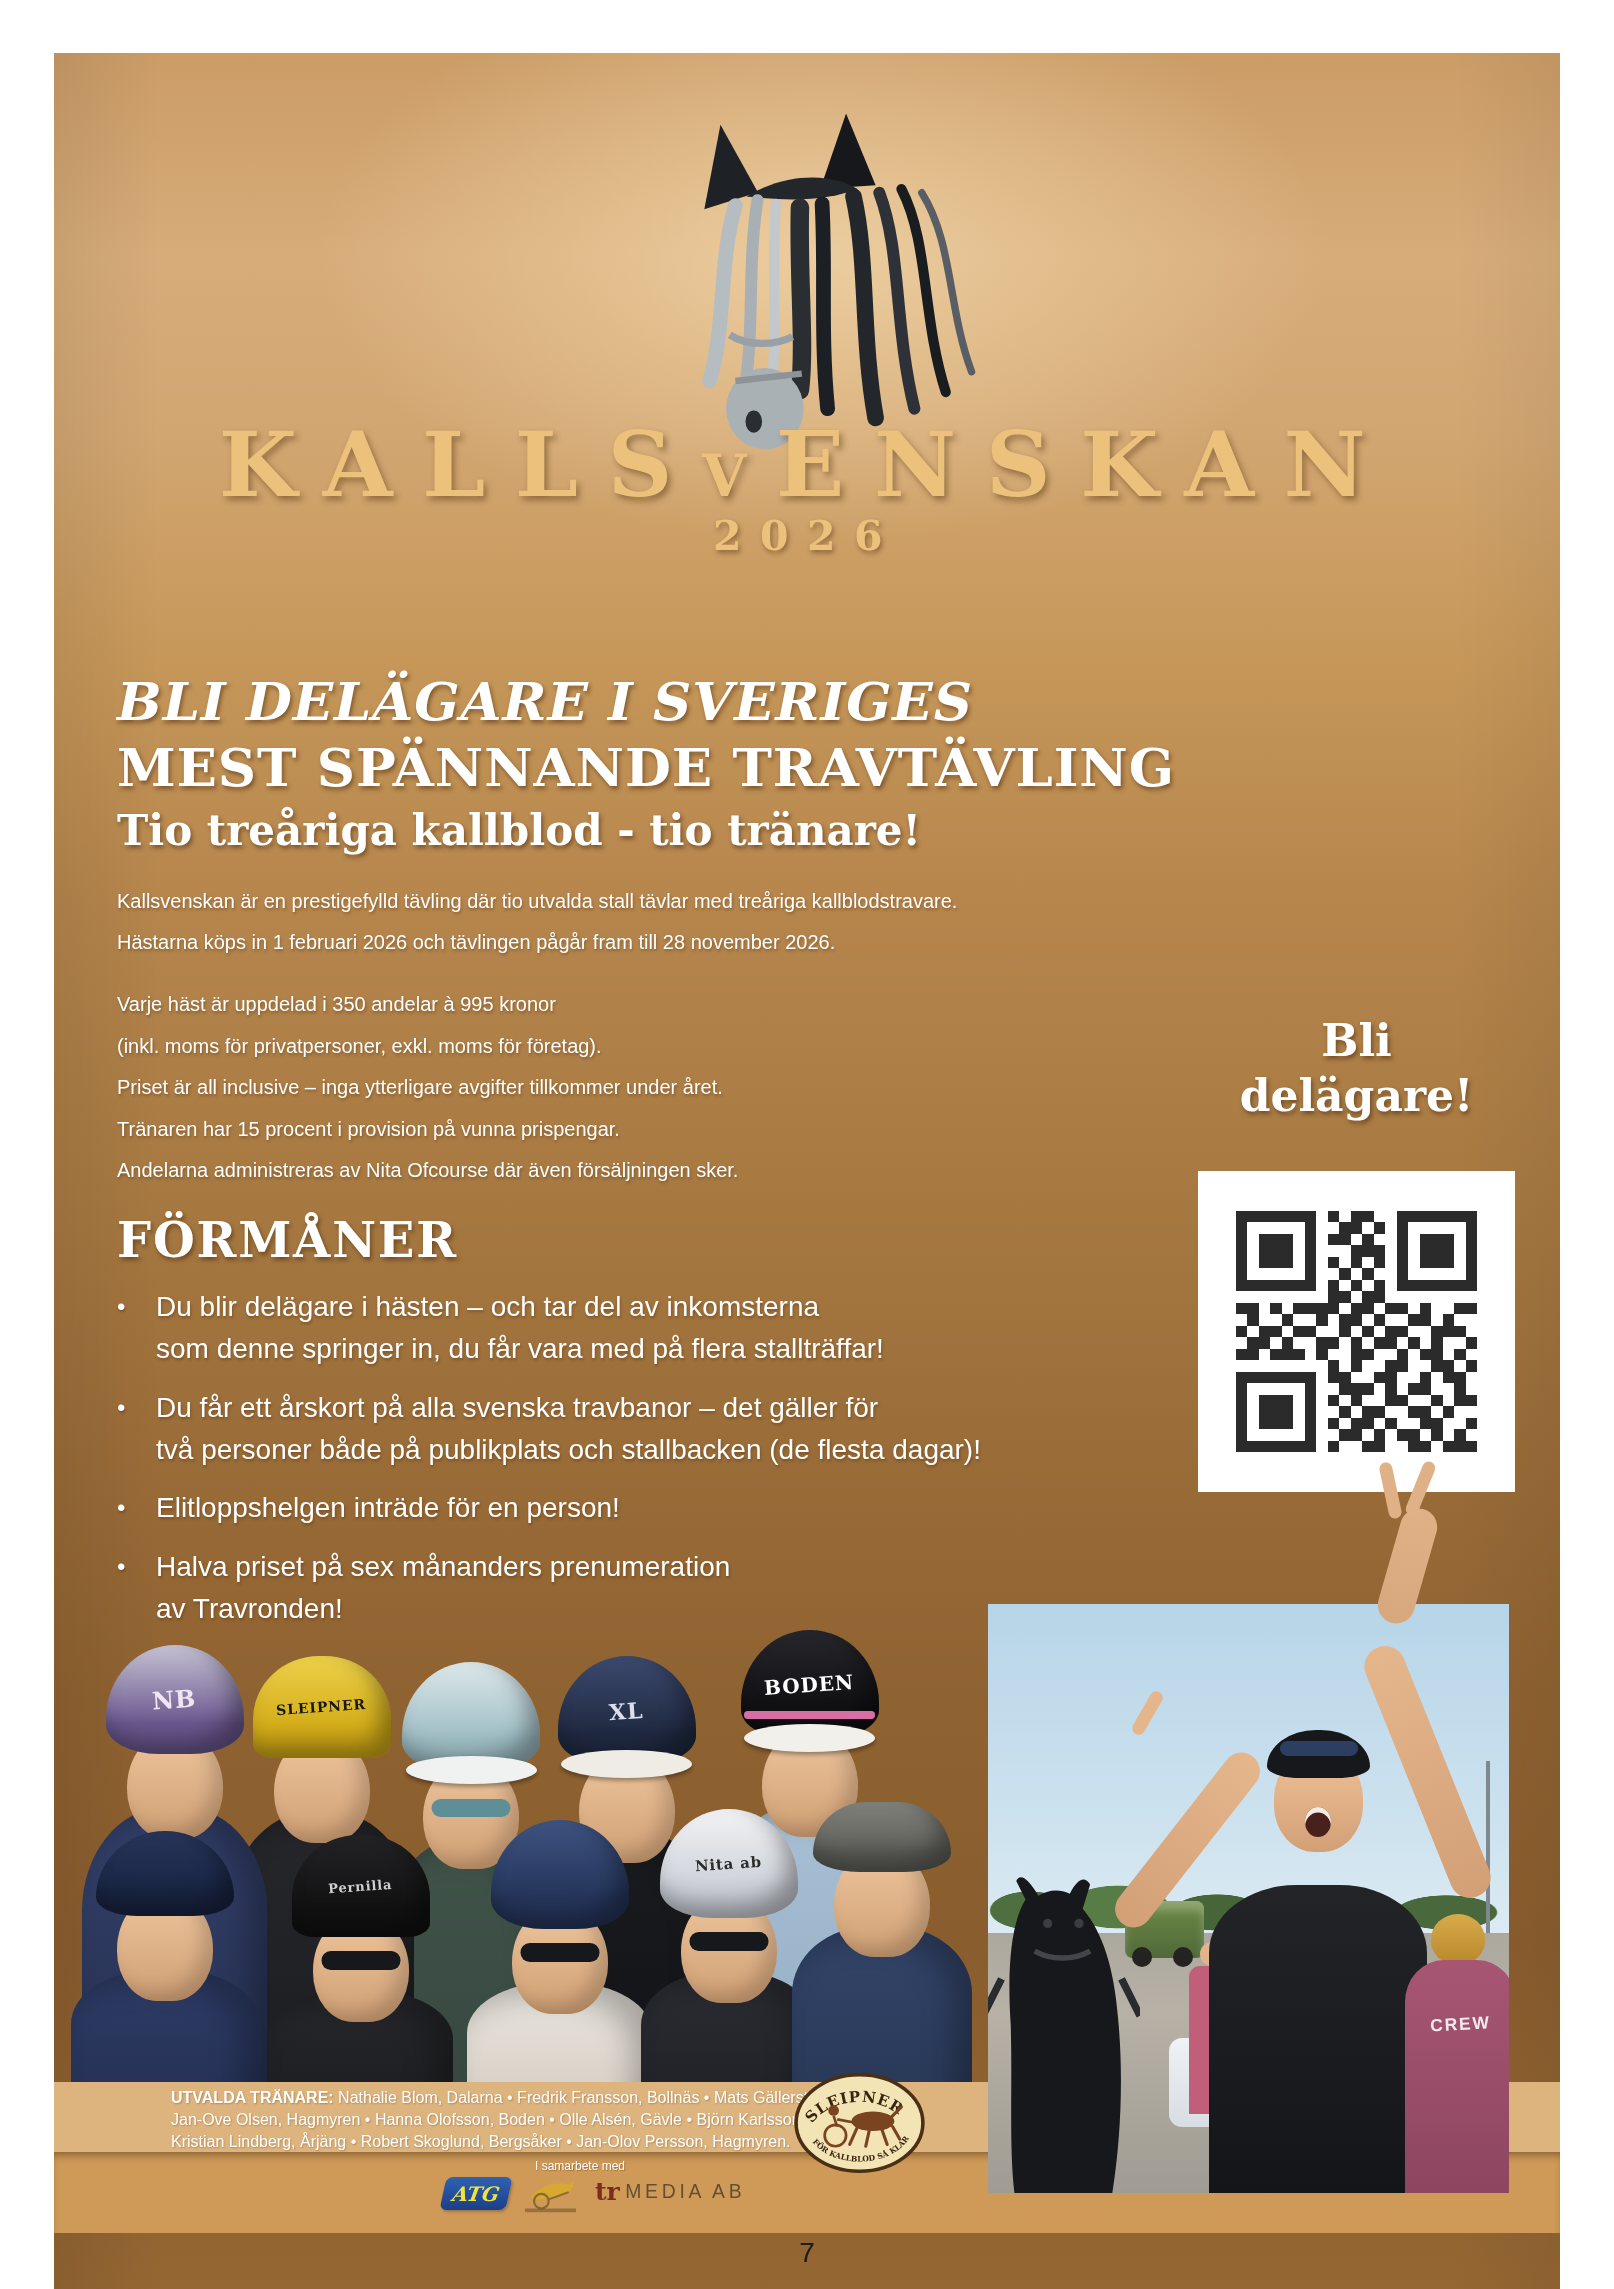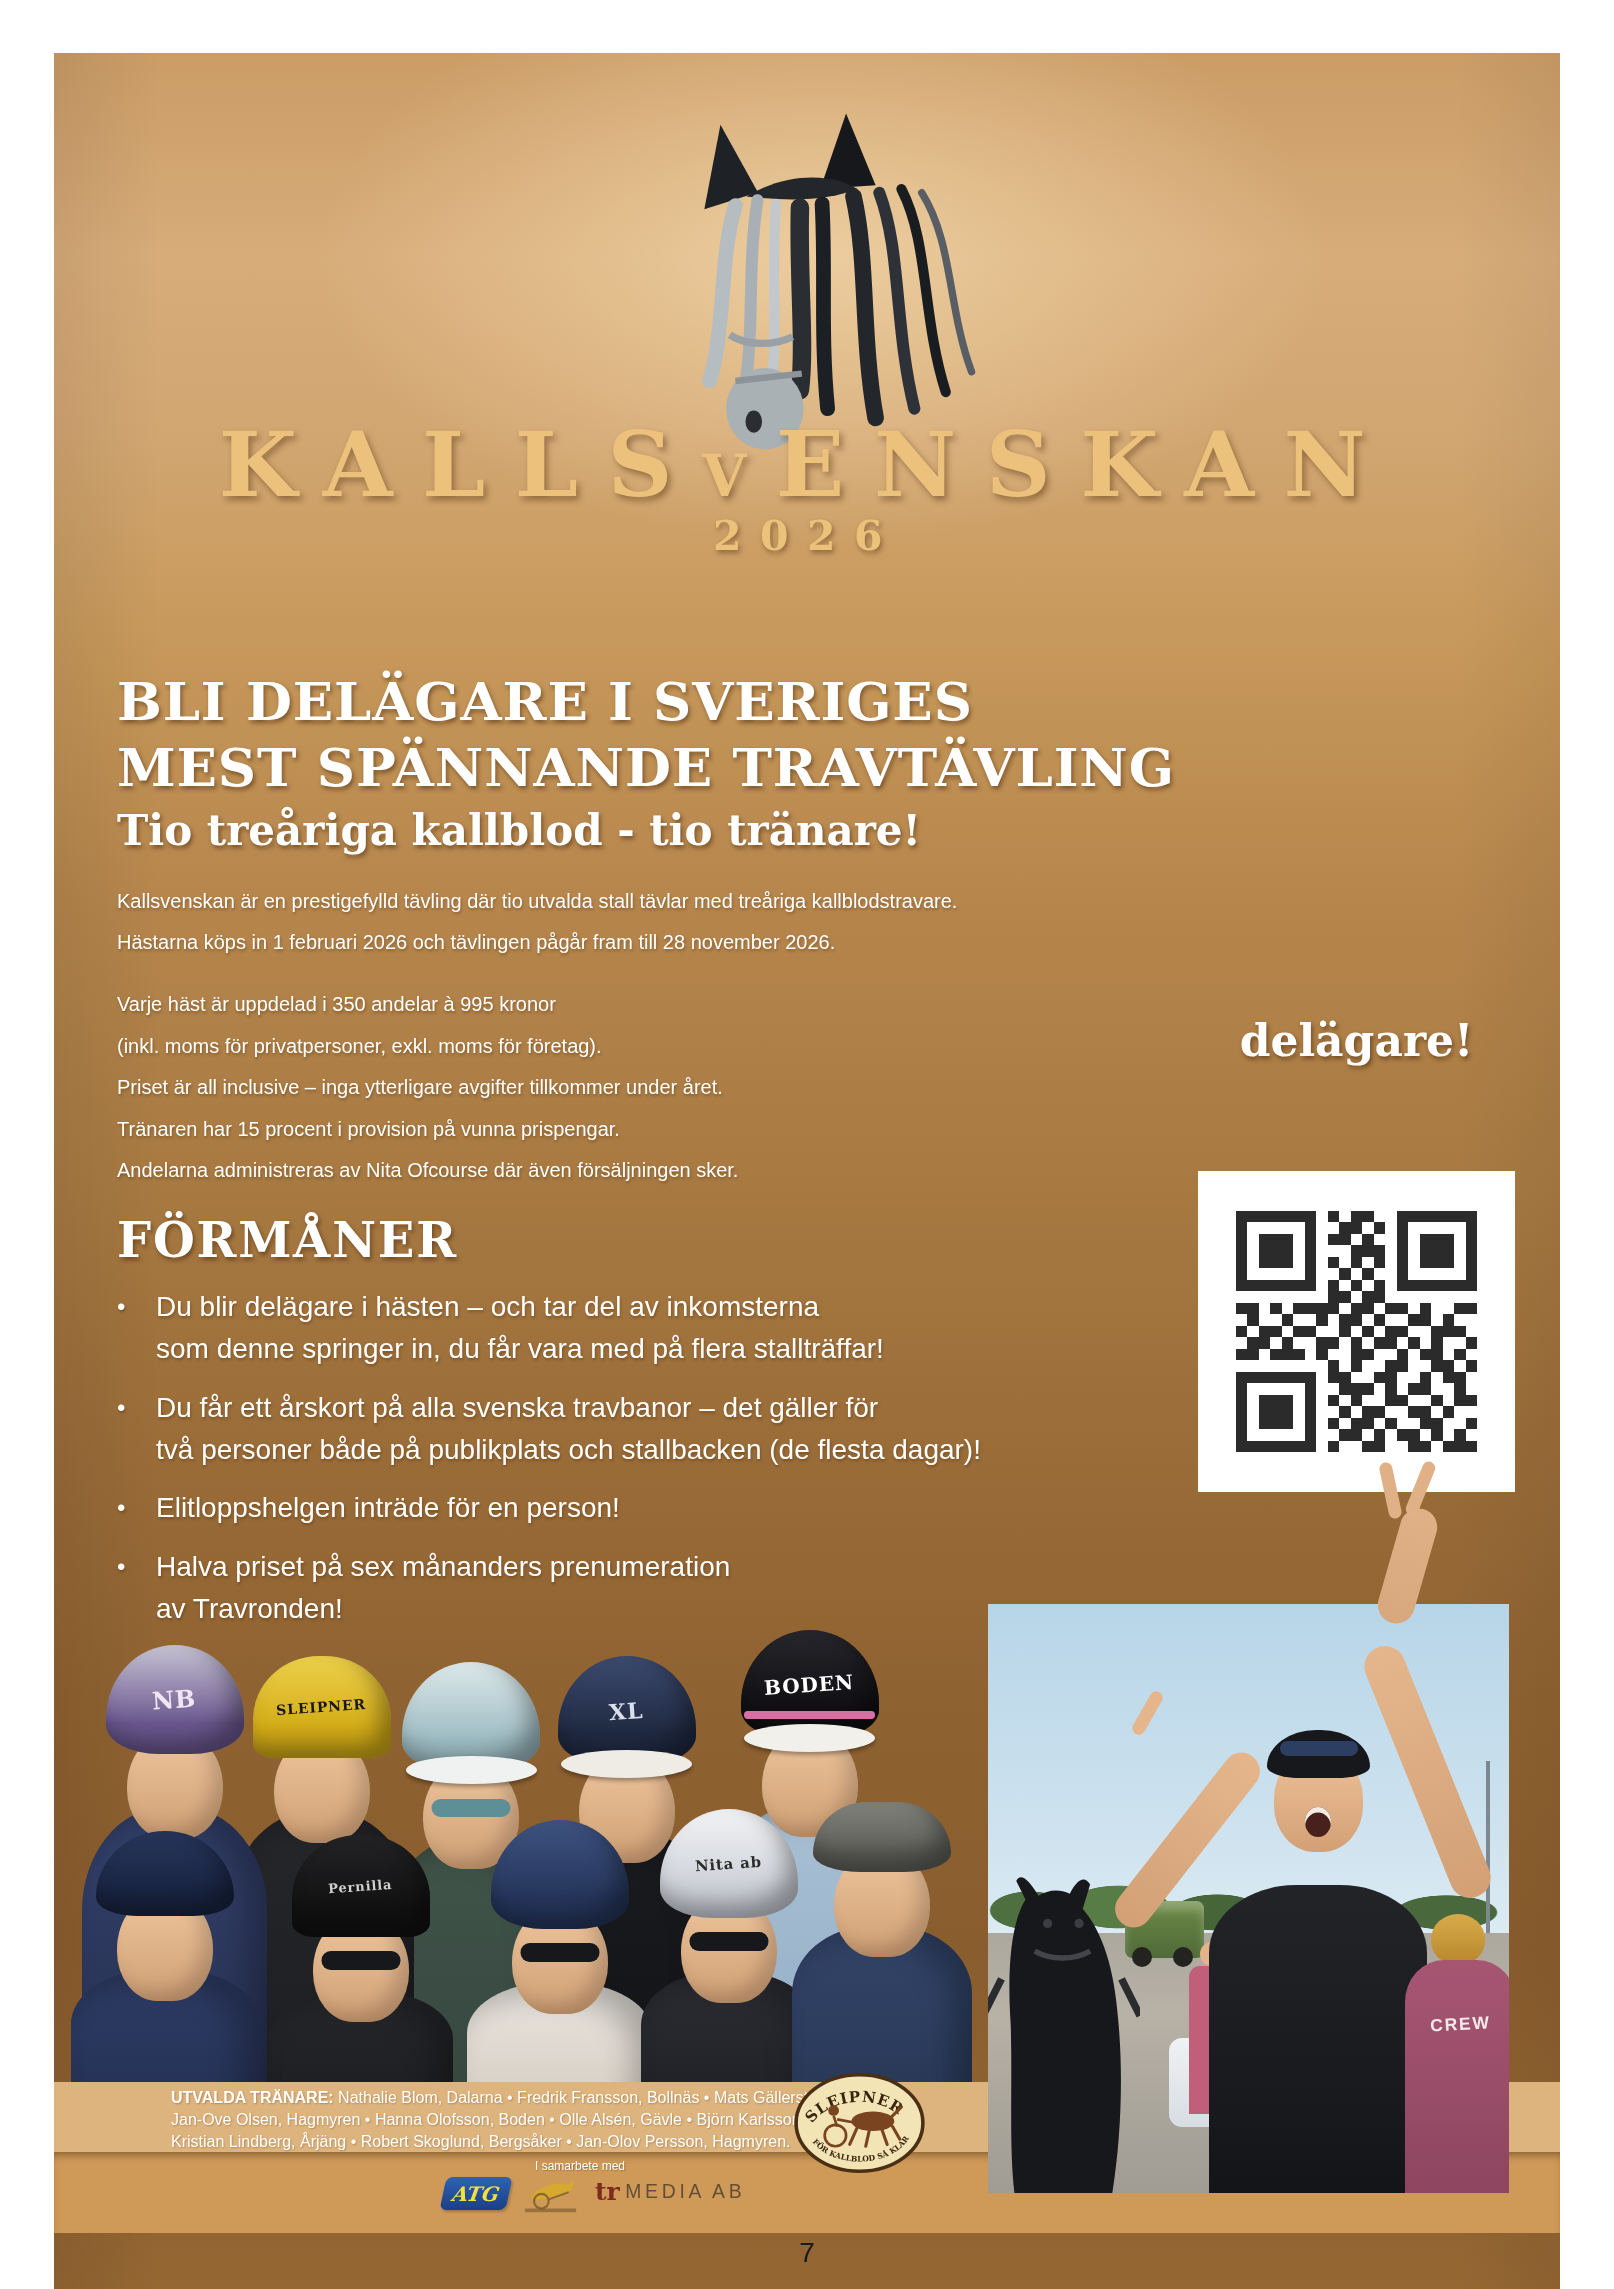--- a/index.html
+++ b/index.html
@@ -17,21 +17,21 @@
     font-family:"DejaVu Serif",serif;font-weight:bold;font-size:90px;letter-spacing:29.5px;
     color:#ecc17c;text-shadow:2.8px 3.7px 6.5px rgba(70,38,8,.45);white-space:nowrap;}
   .logo-title .vsmall{font-size:57px;letter-spacing:29.5px;}
   .logo-year{position:absolute;left:0;width:100%;top:459px;text-align:center;
     font-family:"DejaVu Serif",serif;font-weight:bold;font-size:41px;letter-spacing:18.5px;
     color:#ecc17c;text-shadow:1.8px 2.8px 5.5px rgba(70,38,8,.45);}
   
   .content{position:absolute;left:63px;top:0;width:1347px;color:#fff;}
   .h1{position:absolute;font-family:"DejaVu Serif",serif;font-weight:bold;font-size:53px;
       letter-spacing:0.9px;text-shadow:1.8px 2.8px 4.6px rgba(60,30,5,.5);white-space:nowrap;}
-  .h1.l1{top:617px;} .h1.l2{top:683px;}
+  .h1.l1{top:617px;font-style:italic;} .h1.l2{top:683px;}
   .h2{position:absolute;top:753px;font-family:"DejaVu Serif",serif;font-weight:bold;font-size:42px;
       text-shadow:1.8px 2.8px 4.6px rgba(60,30,5,.5);white-space:nowrap;}
   .body-line{position:absolute;font-size:20px;line-height:42px;
       text-shadow:0.9px 1.8px 2.8px rgba(70,40,10,.4);white-space:nowrap;}
   .intro1{top:827px;} .intro2{top:868px;}
   .det1{top:930px;} .det2{top:972px;} .det3{top:1013px;} .det4{top:1055px;} .det5{top:1096px;}
   .h3{position:absolute;top:1159px;font-family:"DejaVu Serif",serif;font-weight:bold;font-size:48px;
       letter-spacing:1.8px;text-shadow:1.8px 2.8px 4.6px rgba(60,30,5,.5);}
   .bullets{position:absolute;top:1233px;left:0;width:1061px;}
   .bullet{display:flex;margin-bottom:16.6px;font-size:28px;line-height:42px;
@@ -215,20 +215,21 @@
           <span class="dot">•</span>
           <span class="blines">
               <span>Halva priset på sex månanders prenumeration</span>
               <span>av Travronden!</span>
             </span>
         </div>
       </div>
     </div>
 
     <div class="cta">
+      <div>Bli</div>
       <div>delägare!</div>
     </div>
     <div class="qr-box">
       <div class="qr">
           <div class="qm on"></div>
           <div class="qm on"></div>
           <div class="qm on"></div>
           <div class="qm on"></div>
           <div class="qm on"></div>
           <div class="qm on"></div>

